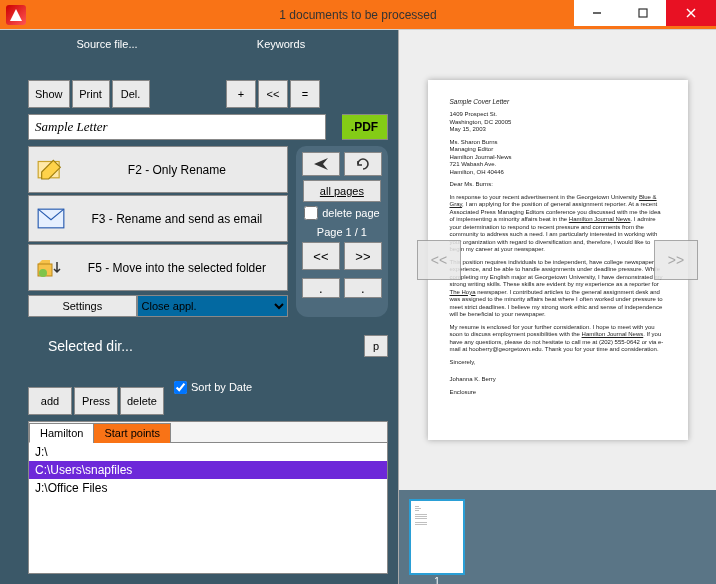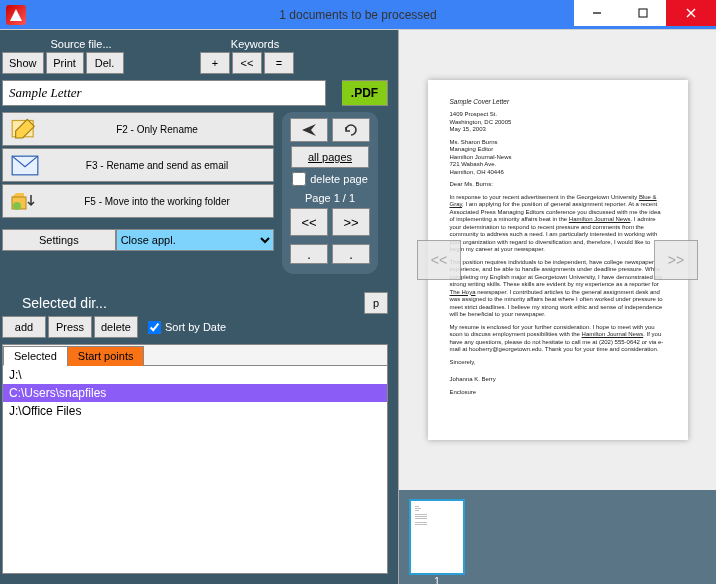--- a/index.html
+++ b/index.html
@@ -1,50 +1,50 @@
 <!DOCTYPE html>
 <html><head>
 <meta charset="utf-8">
 <style>
 * { box-sizing: border-box; margin: 0; padding: 0; font-family: "Segoe UI", Tahoma, sans-serif; }
 body { background: #fff; width: 716px; height: 584px; overflow: hidden; }
-.titlebar { height: 30px; background: #3b82f6; border-bottom: 1px solid #d0d0d0; display: flex; align-items: center; position: relative; }
+.titlebar { height: 30px; background: #f97316; border-bottom: 1px solid #d0d0d0; display: flex; align-items: center; position: relative; }
 .titlebar .app-icon { width: 20px; height: 20px; margin: 0 6px; background: linear-gradient(135deg,#c00,#f55); border-radius: 3px; display:flex;align-items:center;justify-content:center;}
 .titlebar .title { position:absolute; left:0; right:0; text-align:center; font-size:12px; color:#333; pointer-events:none;}
 .win-btns { position:absolute; right:0; top:0; display:flex; height:26px;}
 .win-btn { width:46px; height:26px; display:flex; align-items:center; justify-content:center; font-size:12px; color:#333;}
 .win-btn.close { background:#e81123; color:#fff; width:50px;}
 .win-btn.min, .win-btn.max { background:#fff;}
 .win-btn svg { width:10px; height:10px; }
 
 .content { display:flex; height:554px; }
-.left-panel { width:398px; background:#3b5868; padding:8px 10px 10px 2px; display:flex; flex-direction:column; }
+.left-panel { width:398px; background:#3b5868; padding:8px 10px 10px 28px; display:flex; flex-direction:column; }
 .right-panel { flex:1; background:#fff; border-left:1px solid #aaa; display:flex; flex-direction:column; }
 
 .top-row { display:flex; gap:0; align-items:flex-start;}
 .label-sm { color:#fff; font-size:11px; display:block; text-align:center; margin-bottom:2px;}
 .btn-row { display:flex; gap:2px; }
-.small-btn { background:#eaeaea; border:1px solid #888; font-size:11px; padding:2px 6px; height:22px; min-width:38px; cursor:pointer;}
+.small-btn { background:#eaeaea; border:1px solid #888; font-size:11px; padding:2px 6px; height:28px; min-width:38px; cursor:pointer;margin-top:28px;}
 
 .col-source { width:158px;}
 .col-keywords { margin-left:40px; width:110px;}
 
 .filename-row { display:flex; margin-top:6px; gap:16px;}
 .filename-input { flex:1; height:26px; font-size:13px; padding:2px 6px; border:1px solid #888; font-style:italic; font-family:Georgia,serif;}
 .pdf-label { width:46px; background:#84cc16; border:1px solid #888; border-left:none; display:flex; align-items:center; justify-content:center; font-size:12px; font-weight:bold;}
 
 .actions-wrap { display:flex; gap:8px; margin-top:6px;}
 .action-col { width:272px; display:flex; flex-direction:column; gap:2px;}
-.action-btn { height:34px; background:#eaeaea; border:1px solid #888; display:flex; align-items:center; padding:0 8px; font-size:10px; cursor:pointer; gap:10px;}
+.action-btn { height:47px; background:#eaeaea; border:1px solid #888; display:flex; align-items:center; padding:0 8px; font-size:12px; cursor:pointer; gap:10px;}
 .action-icon { width:28px; height:24px; display:flex; align-items:center; justify-content:center; flex-shrink:0;}
 .action-btn .txt { flex:1; text-align:center;}
 
-.settings-row { display:flex; margin-top:9px;}
+.settings-row { display:flex; margin-top:2px;}
 .settings-btn { flex:1; background:#eaeaea; border:1px solid #888; height:22px; font-size:11px;}
-.close-sel { flex:1.4; height:22px; font-size:11px; border:1px solid #888; background:#7dd3fc;}
+.close-sel { flex:1.4; height:22px; font-size:11px; border:1px solid #888; background:#0369a1;}
 
 .page-panel { width:96px; background:#4d6a7c; border-radius:10px 10px 12px 12px; padding:6px 6px 10px 6px; display:flex; flex-direction:column; align-items:center; gap:4px;}
 .page-panel .toprow { display:flex; gap:4px;}
 .icon-btn { width:38px; height:24px; background:#eaeaea; border:1px solid #888; display:flex; align-items:center; justify-content:center; font-size:13px; cursor:pointer;}
 .allpages-btn { width:78px; height:22px; background:#eaeaea; border:1px solid #888; font-size:11px; cursor:pointer; text-decoration:underline;}
 .chk-row { display:flex; align-items:center; gap:4px; color:#fff; font-size:11px;}
 .chk-row input { width:14px; height:14px;}
 .page-lbl { color:#fff; font-size:11px; margin-top:2px;}
 .nav-row { display:flex; gap:4px;}
 .nav-btn { width:38px; height:28px; background:#eaeaea; border:1px solid #888; font-size:13px; cursor:pointer;}
@@ -56,21 +56,21 @@
 .dir-row { display:flex; gap:2px; margin-top:2px; align-items:center;}
 .dir-row .small-btn { min-width:44px;}
 .sort-chk { display:flex; align-items:center; gap:4px; color:#fff; font-size:11px; margin-left:8px;}
 
 .tabs-area { background:#fff; border:1px solid #888; margin-top:6px; flex:1; display:flex; flex-direction:column;}
 .tab-strip { display:flex; border-bottom:1px solid #888; background:#f4f4f4;}
 .tab { padding:3px 10px; font-size:11px; border:1px solid #888; border-bottom:none; background:#f97316; margin-right:-1px; cursor:pointer; position:relative; top:1px;}
 .tab.active { background:#fff; border-bottom:1px solid #fff;}
 .list { flex:1; background:#fff; font-size:12px; overflow:auto;}
 .list-item { padding:2px 6px; cursor:pointer;}
-.list-item.sel { background:#8b5cf6; color:#fff;}
+.list-item.sel { background:#6d28d9; color:#fff;}
 
 .doc-view { flex:1; background:#eee; display:flex; align-items:center; justify-content:center; position:relative; overflow:hidden;}
 .doc-page { width:260px; height:360px; background:#fff; box-shadow:0 0 6px rgba(0,0,0,0.3); padding:18px 22px; font-size:6px; line-height:1.25; font-family:'Times New Roman',serif; color:#222; overflow:hidden;}
 .doc-page .ital { font-style:italic; font-size:6.5px;}
 .doc-page p { margin-bottom:5px;}
 .doc-page .u { text-decoration:underline;}
 .nav-overlay { position:absolute; top:50%; transform:translateY(-50%); width:44px; height:40px; background:#e8e8e8; border:1px solid #999; display:flex; align-items:center; justify-content:center; font-size:14px; color:#999; cursor:pointer; opacity:0.85;}
 .nav-left { left:18px;}
 .nav-right { right:18px;}
 
@@ -157,21 +157,21 @@
         </div>
         <div class="action-btn">
           <span class="action-icon">
               <svg viewBox="0 0 28 20">
                 <path d="M1 6 L5 2 L13 2 L13 6 Z" fill="#f7c24a"></path>
                 <rect x="1" y="6" width="14" height="12" fill="#f7c24a" stroke="#b8861a"></rect>
                 <circle cx="6" cy="15" r="4" fill="#7fc44a"></circle>
                 <path d="M20 4 L20 14 M17 11 L20 14 L23 11" fill="none" stroke="#333" stroke-width="1.5"></path>
               </svg>
             </span>
-          <span class="txt">F5 - Move into the working folder</span>
+          <span class="txt">F5 - Move into the selected folder</span>
         </div>
         <div class="settings-row">
           <button class="settings-btn">Settings</button>
           <select class="close-sel">
             <option>Close appl.</option>
           </select>
         </div>
       </div>
 
       <div class="page-panel">
@@ -214,21 +214,21 @@
       <button class="small-btn">Press</button>
       <button class="small-btn">delete</button>
       <label class="sort-chk">
         <input type="checkbox" checked="" style="">
         <span>Sort by Date</span>
       </label>
     </div>
 
     <div class="tabs-area">
       <div class="tab-strip">
-        <div class="tab active">Selected</div>
+        <div class="tab active">Hamilton</div>
         <div class="tab">Start points</div>
       </div>
       <div class="list" id="history-list">
           <div class="list-item">J:\</div>
           <div class="list-item sel">C:\Users\snapfiles</div>
           <div class="list-item">J:\Office Files</div>
         </div>
     </div>
 
   </div>

